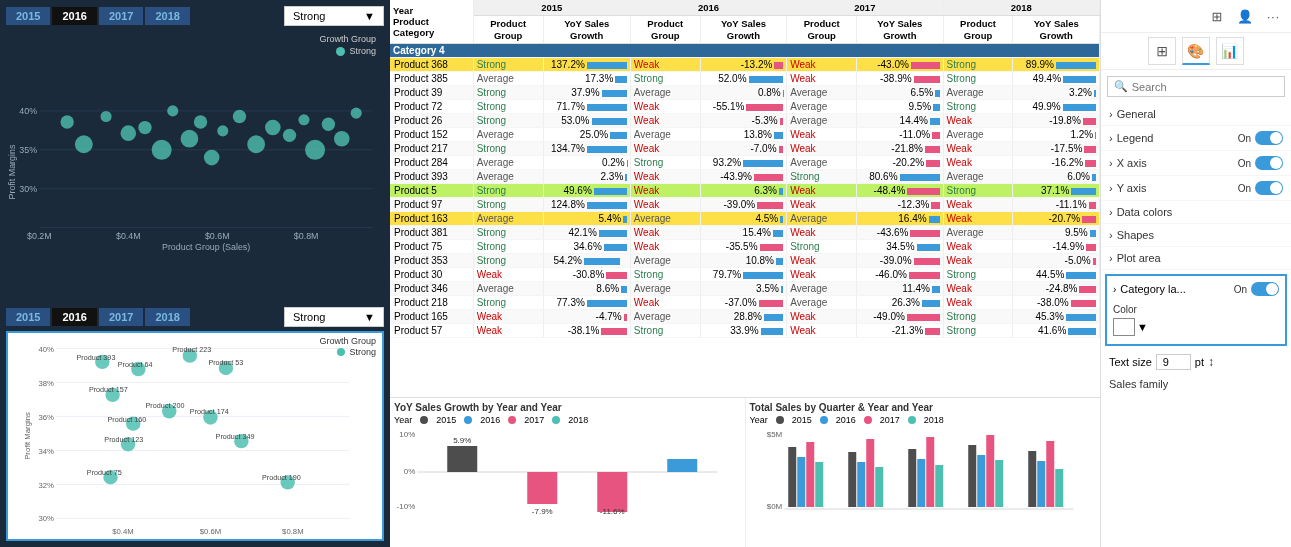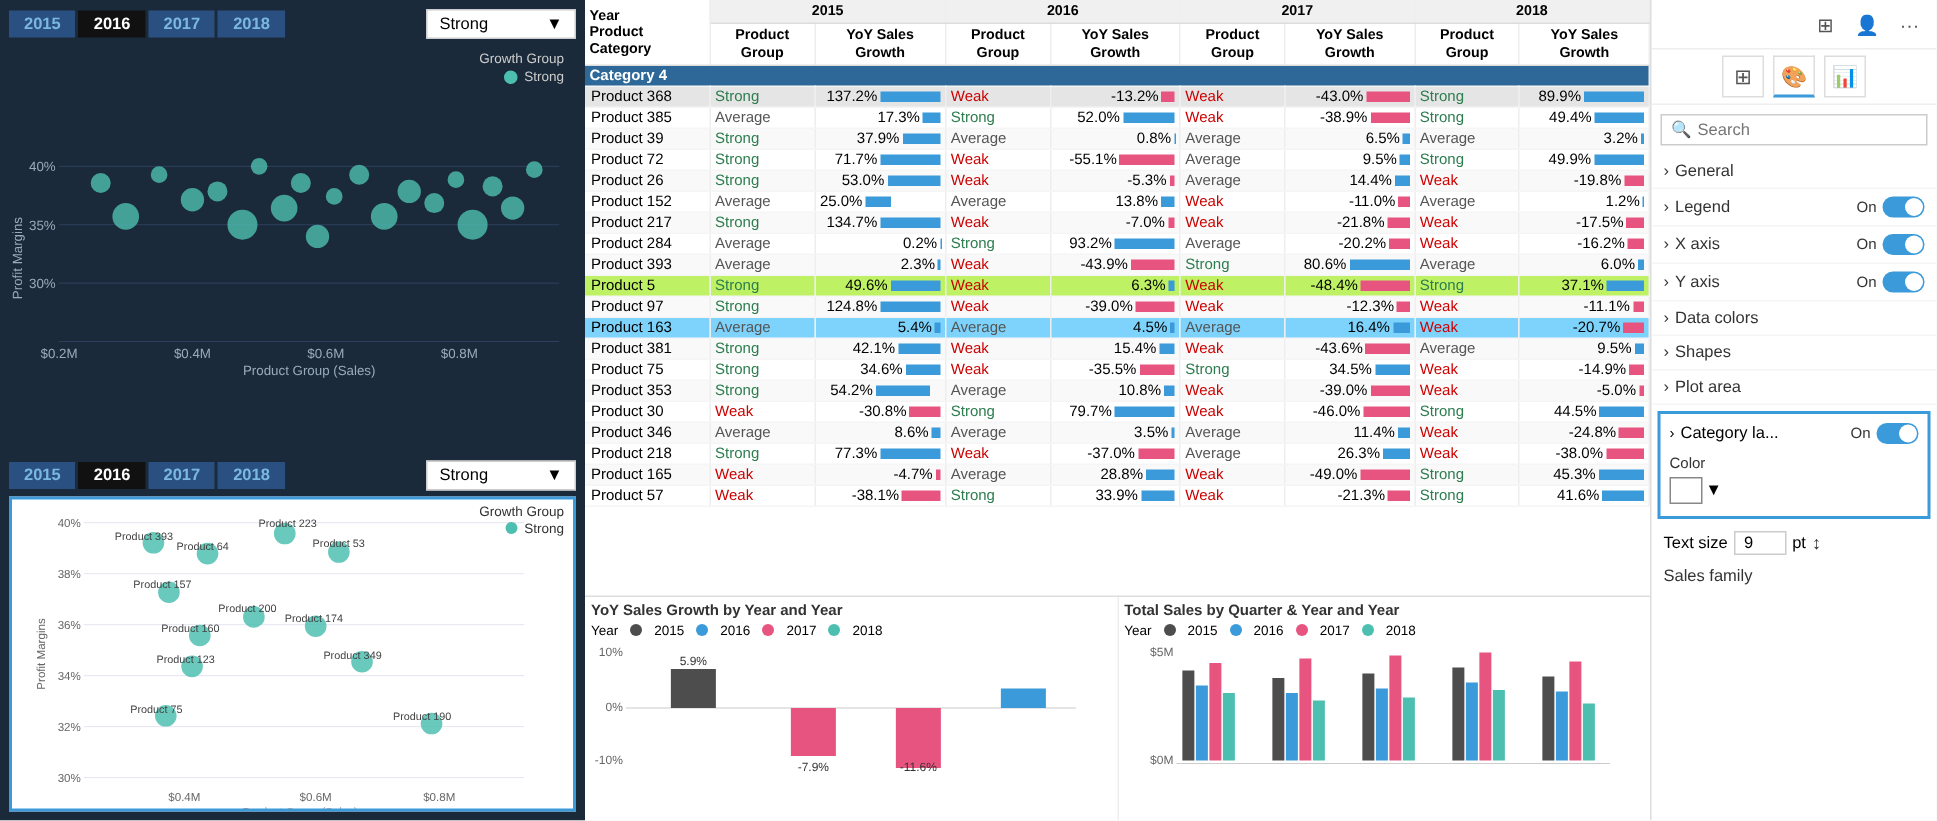--- a/index.html
+++ b/index.html
@@ -223,21 +223,21 @@
           <th>Product Group</th>
           <th>YoY Sales Growth</th>
           <th>Product Group</th>
           <th>YoY Sales Growth</th>
         </tr>
       </thead>
       <tbody id="table-body">
       <tr>
             <td colspan="9" class="cat-header">Category 4</td>
           </tr>
-          <tr style="background: #e5e5e5;">
+          <tr style="background: #fde047;">
     <td class="name" style="padding:1px 4px;">Product 368</td>
     <td class="group" style="color:#2d7d4f">Strong</td>
     <td class="num" style="text-align:right;">137.2%<span style="display:inline-block;width:40px;height:7px;background:#3b9ad9;vertical-align:middle;margin-left:2px;"></span></td>
     <td class="group" style="color:#c00">Weak</td>
     <td class="num" style="text-align:right;">-13.2%<span style="display:inline-block;width:8.799999999999999px;height:7px;background:#e75480;vertical-align:middle;margin-left:2px;"></span></td>
     <td class="group" style="color:#c00">Weak</td>
     <td class="num" style="text-align:right;">-43.0%<span style="display:inline-block;width:28.666666666666668px;height:7px;background:#e75480;vertical-align:middle;margin-left:2px;"></span></td>
     <td class="group" style="color:#2d7d4f">Strong</td>
     <td class="num" style="text-align:right;">89.9%<span style="display:inline-block;width:40px;height:7px;background:#3b9ad9;vertical-align:middle;margin-left:2px;"></span></td>
   </tr>
@@ -281,21 +281,21 @@
     <td class="group" style="color:#c00">Weak</td>
     <td class="num" style="text-align:right;">-5.3%<span style="display:inline-block;width:3.533333333333333px;height:7px;background:#e75480;vertical-align:middle;margin-left:2px;"></span></td>
     <td class="group" style="color:#555">Average</td>
     <td class="num" style="text-align:right;">14.4%<span style="display:inline-block;width:9.6px;height:7px;background:#3b9ad9;vertical-align:middle;margin-left:2px;"></span></td>
     <td class="group" style="color:#c00">Weak</td>
     <td class="num" style="text-align:right;">-19.8%<span style="display:inline-block;width:13.200000000000001px;height:7px;background:#e75480;vertical-align:middle;margin-left:2px;"></span></td>
   </tr>
           <tr style="background: rgb(255, 255, 255);">
     <td class="name" style="padding:1px 4px;">Product 152</td>
     <td class="group" style="color:#555">Average</td>
-    <td class="num" style="text-align:left;">25.0%<span style="display:inline-block;width:16.666666666666668px;height:7px;background:#3b9ad9;vertical-align:middle;margin-left:2px;"></span></td>
+    <td class="num" style="text-align:right;">25.0%<span style="display:inline-block;width:16.666666666666668px;height:7px;background:#3b9ad9;vertical-align:middle;margin-left:2px;"></span></td>
     <td class="group" style="color:#555">Average</td>
     <td class="num" style="text-align:right;">13.8%<span style="display:inline-block;width:9.200000000000001px;height:7px;background:#3b9ad9;vertical-align:middle;margin-left:2px;"></span></td>
     <td class="group" style="color:#c00">Weak</td>
     <td class="num" style="text-align:right;">-11.0%<span style="display:inline-block;width:7.333333333333333px;height:7px;background:#e75480;vertical-align:middle;margin-left:2px;"></span></td>
     <td class="group" style="color:#555">Average</td>
     <td class="num" style="text-align:right;">1.2%<span style="display:inline-block;width:0.7999999999999999px;height:7px;background:#3b9ad9;vertical-align:middle;margin-left:2px;"></span></td>
   </tr>
           <tr style="background: rgb(249, 249, 249);">
     <td class="name" style="padding:1px 4px;">Product 217</td>
     <td class="group" style="color:#2d7d4f">Strong</td>
@@ -344,21 +344,21 @@
     <td class="name" style="padding:1px 4px;">Product 97</td>
     <td class="group" style="color:#2d7d4f">Strong</td>
     <td class="num" style="text-align:right;">124.8%<span style="display:inline-block;width:40px;height:7px;background:#3b9ad9;vertical-align:middle;margin-left:2px;"></span></td>
     <td class="group" style="color:#c00">Weak</td>
     <td class="num" style="text-align:right;">-39.0%<span style="display:inline-block;width:26px;height:7px;background:#e75480;vertical-align:middle;margin-left:2px;"></span></td>
     <td class="group" style="color:#c00">Weak</td>
     <td class="num" style="text-align:right;">-12.3%<span style="display:inline-block;width:8.200000000000001px;height:7px;background:#e75480;vertical-align:middle;margin-left:2px;"></span></td>
     <td class="group" style="color:#c00">Weak</td>
     <td class="num" style="text-align:right;">-11.1%<span style="display:inline-block;width:7.3999999999999995px;height:7px;background:#e75480;vertical-align:middle;margin-left:2px;"></span></td>
   </tr>
-          <tr style="background: #7dd3fc;">
+          <tr style="background: #fde047;">
     <td class="name" style="padding:1px 4px;">Product 163</td>
     <td class="group" style="color:#555">Average</td>
     <td class="num" style="text-align:right;">5.4%<span style="display:inline-block;width:3.6px;height:7px;background:#3b9ad9;vertical-align:middle;margin-left:2px;"></span></td>
     <td class="group" style="color:#555">Average</td>
     <td class="num" style="text-align:right;">4.5%<span style="display:inline-block;width:3px;height:7px;background:#3b9ad9;vertical-align:middle;margin-left:2px;"></span></td>
     <td class="group" style="color:#555">Average</td>
     <td class="num" style="text-align:right;">16.4%<span style="display:inline-block;width:10.933333333333332px;height:7px;background:#3b9ad9;vertical-align:middle;margin-left:2px;"></span></td>
     <td class="group" style="color:#c00">Weak</td>
     <td class="num" style="text-align:right;">-20.7%<span style="display:inline-block;width:13.799999999999999px;height:7px;background:#e75480;vertical-align:middle;margin-left:2px;"></span></td>
   </tr>

